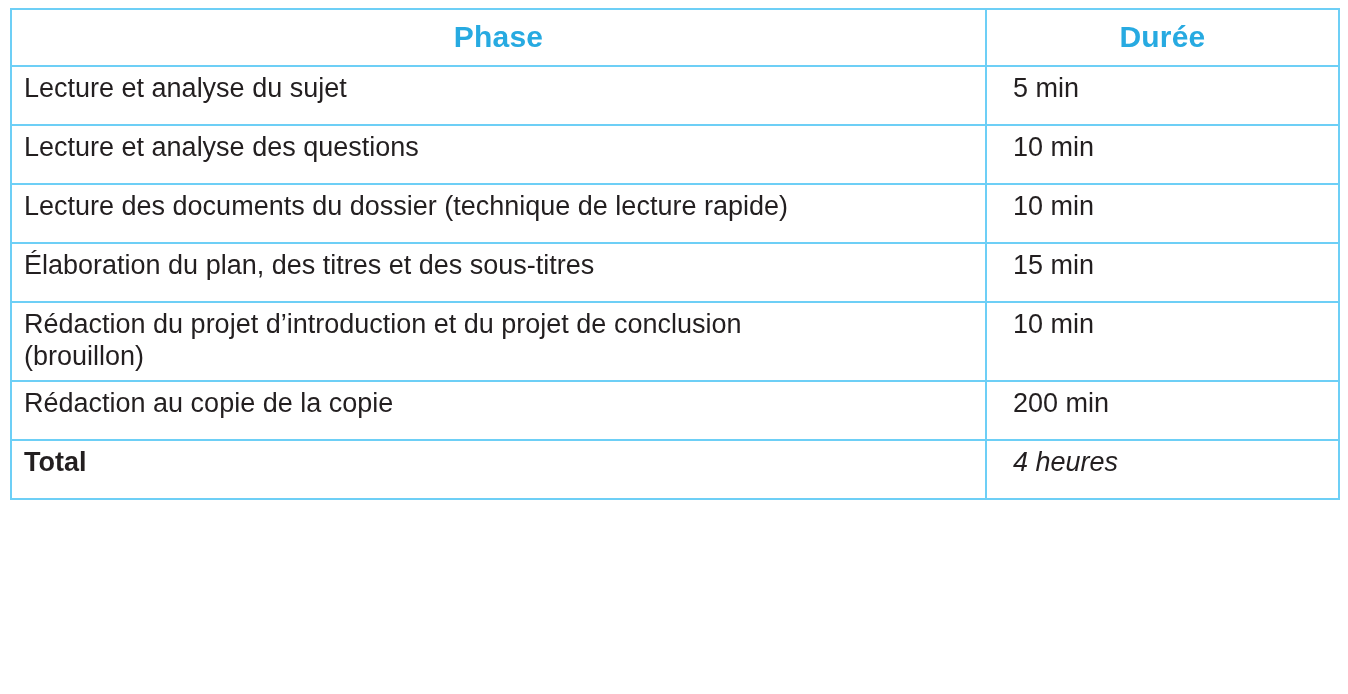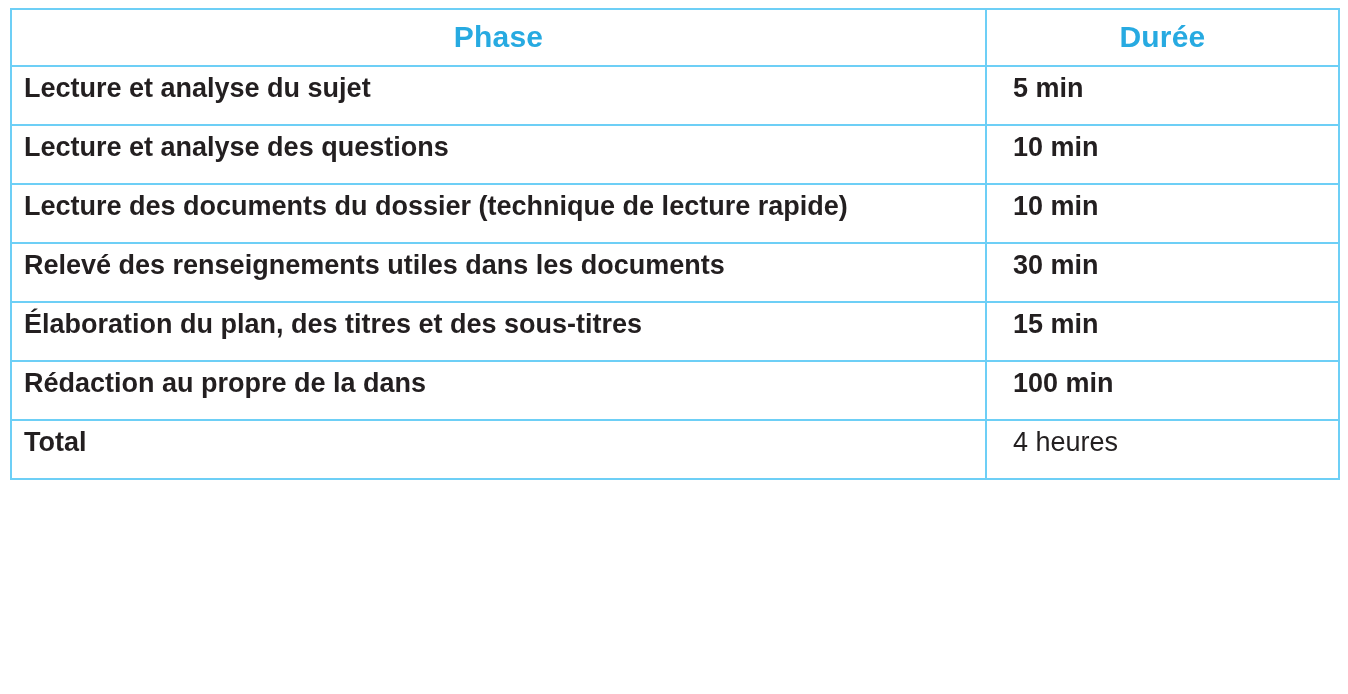--- a/index.html
+++ b/index.html
@@ -41,31 +41,31 @@
     font-size: 30px;
     font-weight: bold;
     text-align: center;
     padding: 9px 10px 11px 10px;
     letter-spacing: 0.2px;
   }
   table.schedule tbody td {
     font-size: 27px;
     color: #231f20;
     height: 44px;
-    font-weight: bold;
   }
   table.schedule tbody td.duration {
     padding-left: 26px;
   }
   table.schedule tbody tr.total td {
     font-weight: bold;
     border-radius: 21px;
   }
   table.schedule tbody tr.total td.duration {
     font-weight: normal;
+    font-style: italic;
   }
   .cell-line2 {
     display: block;
   }
 </style>
 </head>
 <body>
 
 <div class="table-wrap">
   <table class="schedule">
@@ -86,30 +86,33 @@
       </tr>
       <tr>
         <td>Lecture et analyse des questions</td>
         <td class="duration">10 min</td>
       </tr>
       <tr>
         <td>Lecture des documents du dossier (technique de lecture rapide)</td>
         <td class="duration">10 min</td>
       </tr>
       <tr>
-        <td>Relevé des renseignements utiles dans les documents</td>
-        <td class="duration">30 min</td>
-      </tr>
-      <tr>
         <td>Élaboration du plan, des titres et des sous-titres</td>
         <td class="duration">15 min</td>
       </tr>
       <tr>
-        <td>Rédaction au propre de la dans</td>
-        <td class="duration">100 min</td>
+        <td>
+          <span>Rédaction du projet d’introduction et du projet de conclusion</span>
+          <span class="cell-line2">(brouillon)</span>
+        </td>
+        <td class="duration">10 min</td>
+      </tr>
+      <tr>
+        <td>Rédaction au copie de la copie</td>
+        <td class="duration">200 min</td>
       </tr>
       <tr class="total">
         <td>Total</td>
         <td class="duration">4 heures</td>
       </tr>
     </tbody>
   </table>
 </div>
 
 </body></html>

